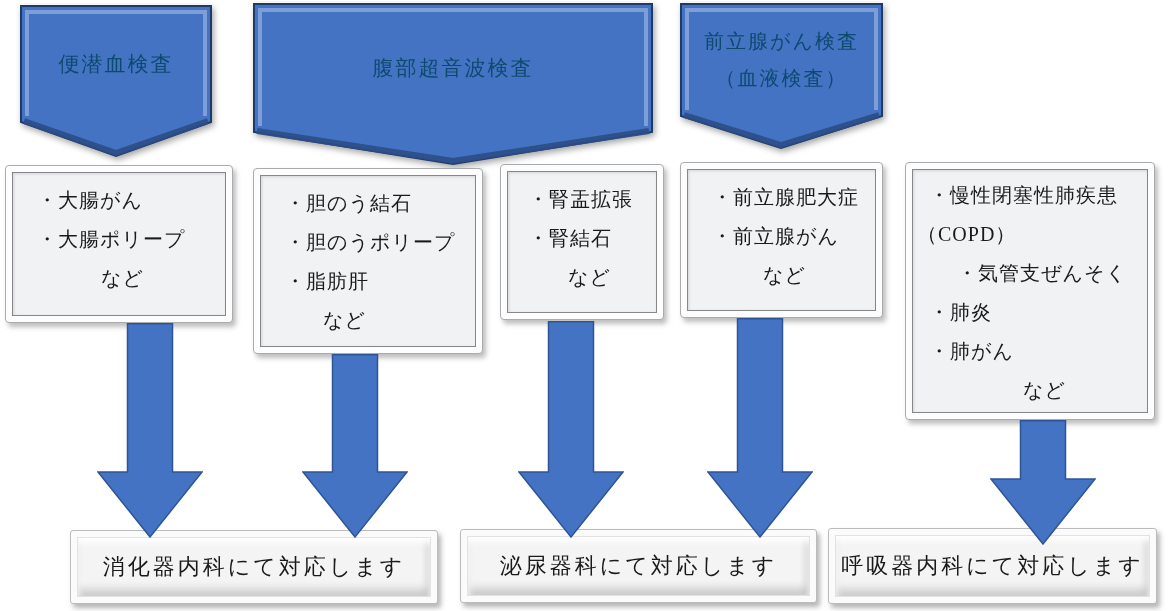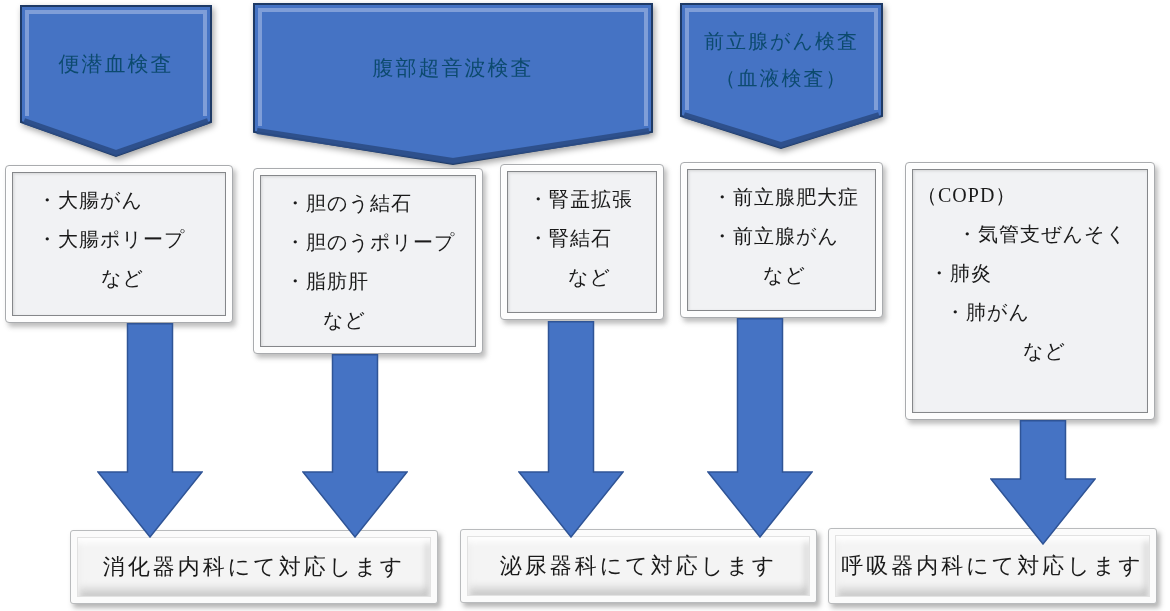--- a/index.html
+++ b/index.html
@@ -131,24 +131,25 @@
   <div class="cond-box" style="left:680px; top:162px; width:203px; height:156px;">
     <div class="cond-inner">
       <div class="cond-line">・前立腺肥大症</div>
       <div class="cond-line">・前立腺がん</div>
       <div class="cond-line" style="padding-left:75px;">など</div>
     </div>
   </div>
 
   <div class="cond-box" style="left:905px; top:162px; width:250px; height:258px;">
     <div class="cond-inner" style="padding-top:6px;">
+      <div class="cond-line" style="padding-left:16px;">・慢性閉塞性肺疾患</div>
       <div class="cond-line noindent">（COPD）</div>
       <div class="cond-line" style="text-align:center;">・気管支ぜんそく</div>
       <div class="cond-line" style="padding-left:16px;">・肺炎</div>
-      <div class="cond-line" style="padding-left:32px;">・肺がん</div>
+      <div class="cond-line" style="padding-left:16px;">・肺がん</div>
       <div class="cond-line" style="padding-left:110px;">など</div>
     </div>
   </div>
 
   <div class="flow-arrow" style="left:97px; top:323px;">
     <svg width="106" height="215" viewBox="0 0 106 215">
       <polygon points="30.5,0.75 75.5,0.75 75.5,149 105,149 53,214 1,149 30.5,149" fill="#4573C4" stroke="#2F5496" stroke-width="1.5"></polygon>
     </svg>
   </div>
 

